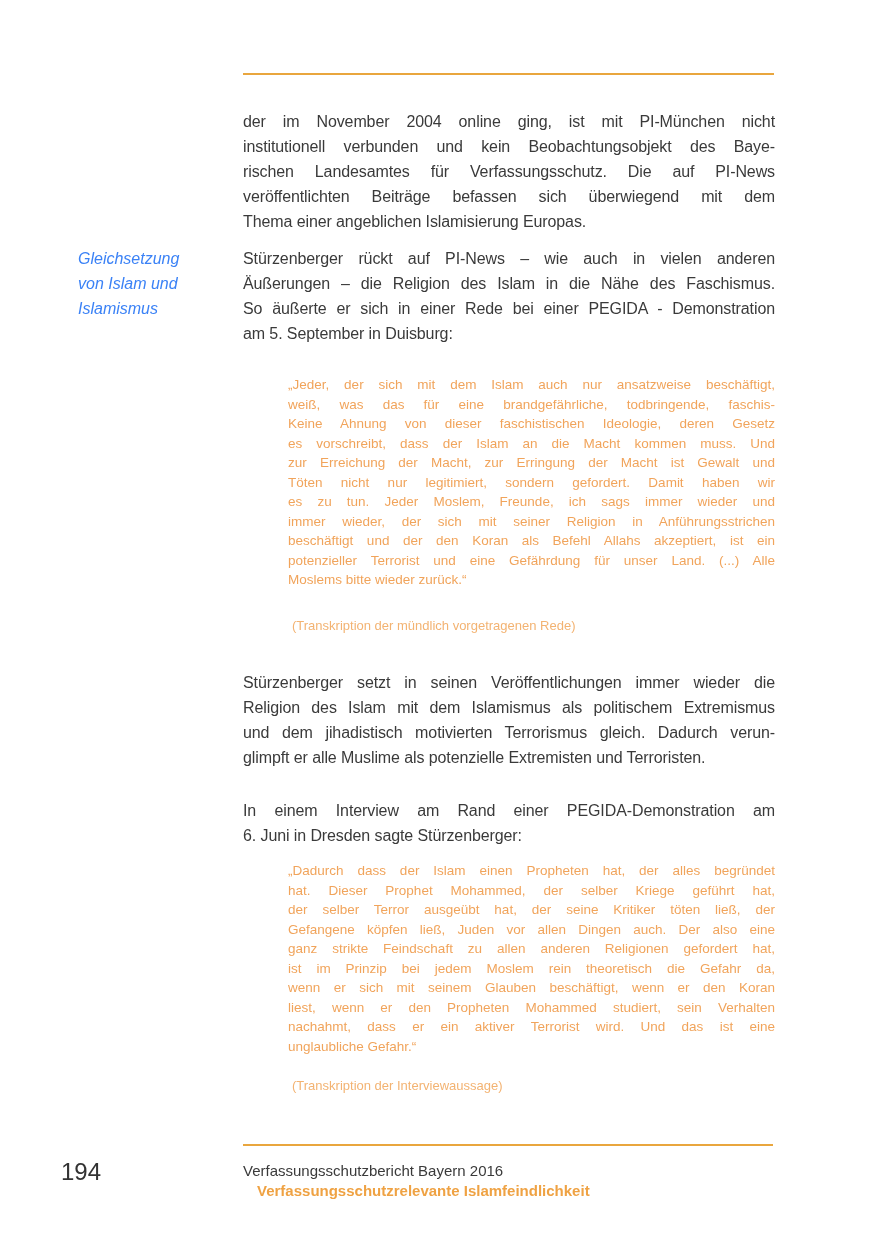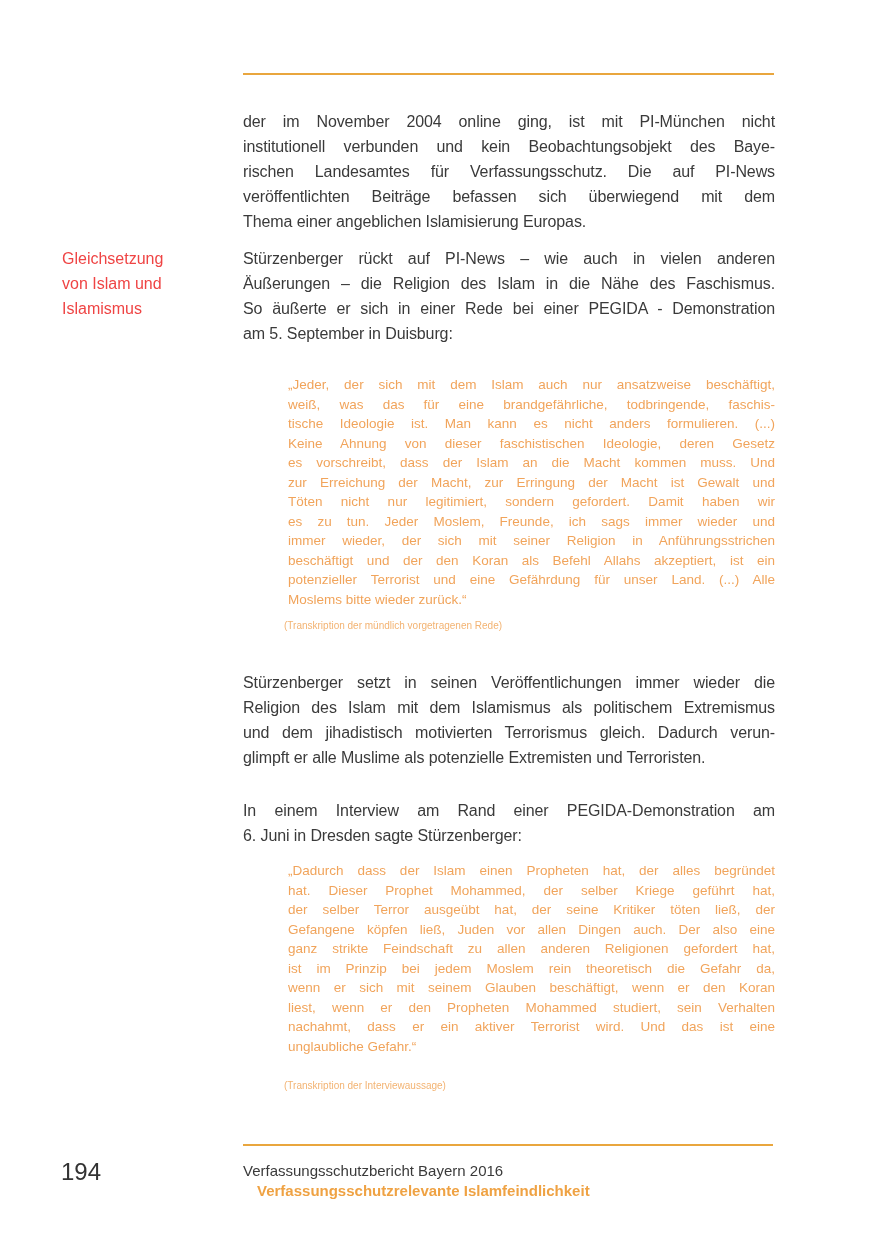--- a/index.html
+++ b/index.html
@@ -33,44 +33,45 @@
     letter-spacing: -0.1px;
     color: #3a3a3a;
   }
   .par-1 { top: 109px;  }
   .par-2 { top: 246px; }
   .par-3 { top: 670px; }
   .par-4 { top: 798px; }
 
   .margin-note {
     position: absolute;
-    left: 62px;
+    left: 78px;
     top: 246px;
     width: 165px;
     font-size: 16px;
     line-height: 25px;
-    color: #ef4444;
+    color: #3b82f6;
+    font-style: italic;
   }
 
   .quote {
     position: absolute;
     left: 288px;
     width: 487px;
     font-size: 13.5px;
     line-height: 19.5px;
     color: #f1a45b;
   }
   .quote-1 { top: 375px; }
   .quote-2 { top: 854px; margin-top: 7px; }
 
   .quote-caption {
     position: absolute;
-    left: 284px;
+    left: 292px;
     width: 487px;
-    font-size: 10px;
+    font-size: 13px;
     line-height: 14px;
     color: #f3b372;
   }
   .caption-1 { top: 619px;  }
   .caption-2 { top: 1079px; }
 
   .line { text-align: justify; text-align-last: justify; }
   .line-last { text-align-last: left; }
   .no-justify .line { text-align: left; text-align-last: left; }
 
@@ -122,21 +123,20 @@
   <div class="body-par par-2">
       <div class="line">Stürzenberger rückt auf PI-News – wie auch in vielen anderen</div>
       <div class="line">Äußerungen – die Religion des Islam in die Nähe des Faschismus.</div>
       <div class="line">So äußerte er sich in einer Rede bei einer PEGIDA - Demonstration</div>
       <div class="line line-last">am 5. September in Duisburg:</div>
     </div>
 
   <div class="quote quote-1">
       <div class="line">„Jeder, der sich mit dem Islam auch nur ansatzweise beschäftigt,</div>
       <div class="line">weiß, was das für eine brandgefährliche, todbringende, faschis-</div>
-      <div class="line">tische Ideologie ist. Man kann es nicht anders formulieren. (...)</div>
       <div class="line">Keine Ahnung von dieser faschistischen Ideologie, deren Gesetz</div>
       <div class="line">es vorschreibt, dass der Islam an die Macht kommen muss. Und</div>
       <div class="line">zur Erreichung der Macht, zur Erringung der Macht ist Gewalt und</div>
       <div class="line">Töten nicht nur legitimiert, sondern gefordert. Damit haben wir</div>
       <div class="line">es zu tun. Jeder Moslem, Freunde, ich sags immer wieder und</div>
       <div class="line">immer wieder, der sich mit seiner Religion in Anführungsstrichen</div>
       <div class="line">beschäftigt und der den Koran als Befehl Allahs akzeptiert, ist ein</div>
       <div class="line">potenzieller Terrorist und eine Gefährdung für unser Land. (...) Alle</div>
       <div class="line line-last">Moslems bitte wieder zurück.“</div>
     </div>

